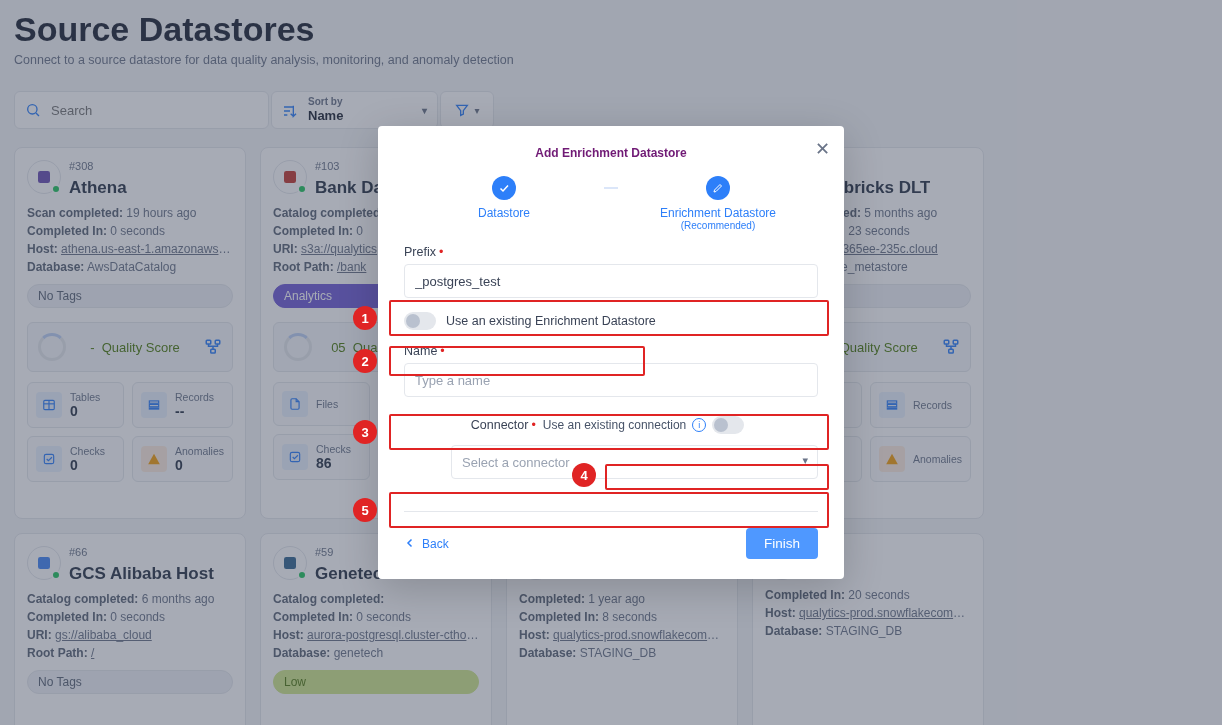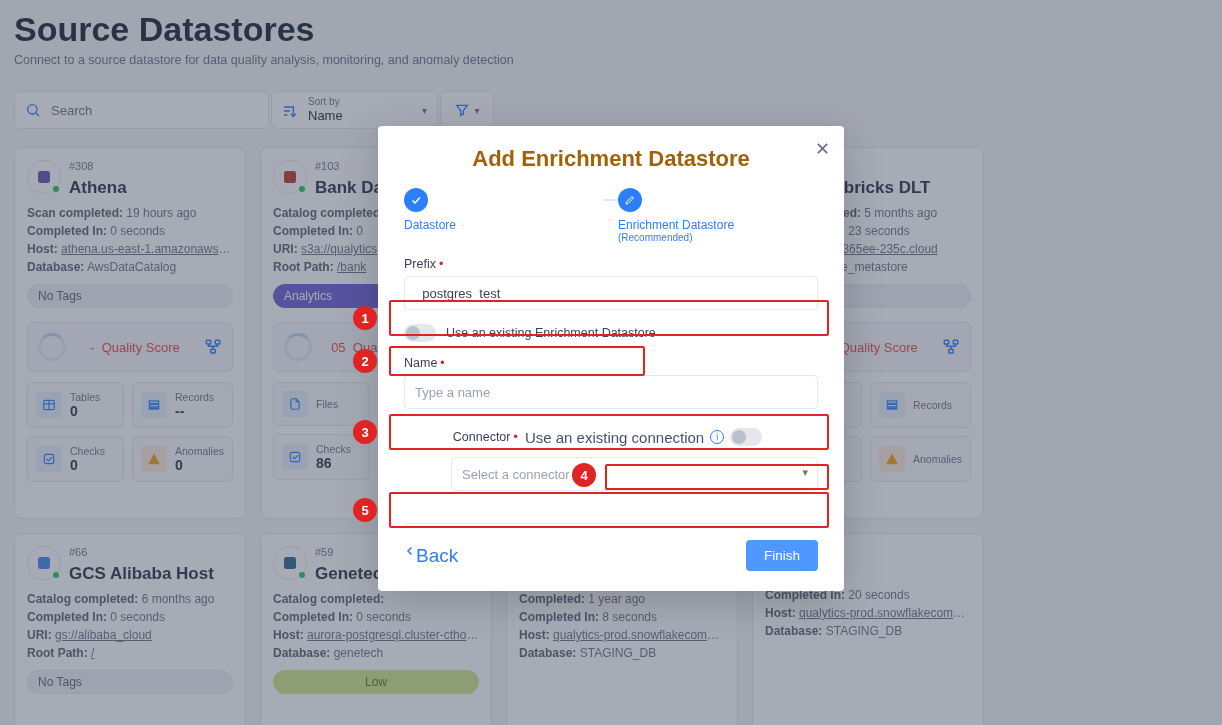--- a/index.html
+++ b/index.html
@@ -33,21 +33,21 @@
   
   .toolbar { display:flex; gap:2px; margin-bottom:18px;}
   .search-box {
     flex:none; width:255px; height:38px; background:var(--white); border:1px solid var(--border);
     border-radius:6px; display:flex; align-items:center; padding:0 10px; gap:8px;
     color:var(--text-mid);
   }
   .search-box input { border:none; outline:none; font-size:13px; flex:1; background:transparent; color:var(--text-mid);}
   .sort-box {
     width:167px; height:38px; background:var(--white); border:1px solid var(--border); border-radius:6px;
-    display:flex; align-items:center; padding:0 10px; gap:8px; position:relative;
+    display:flex; align-items:center; padding:0 10px; gap:8px; position:relative;font-weight:bold;
   }
   .sort-box .tiny-label { font-size:10px; color:var(--text-mid); position:absolute; top:4px; left:36px;}
   .sort-box .value { font-size:13px; color:var(--text-dark); position:absolute; bottom:5px; left:36px;}
   .sort-box svg.sort-ic { position:absolute; left:10px; top:11px;}
   .sort-box .caret-dn { position:absolute; right:10px; font-size:10px; color:var(--text-mid);}
   .filter-btn {
     width:54px; height:38px; background:var(--white); border:1px solid var(--border); border-radius:6px;
     display:flex; align-items:center; justify-content:center; gap:4px; color:var(--blue);
   }
   .filter-btn .caret-dn { font-size:10px; color:var(--text-mid);}
@@ -69,27 +69,27 @@
   .card-top .idline { color:var(--text-mid); font-size:11px;}
   .card-top .ds-name { font-size:17px; font-weight:600; color:#2b3648; white-space:nowrap; overflow:hidden; text-overflow:ellipsis;}
   .meta-line { font-size:12px; color:var(--text-mid); margin:2px 0; white-space:nowrap; overflow:hidden; text-overflow:ellipsis;}
   .meta-line b { color:#5a6475; font-weight:600;}
   .meta-line .link { text-decoration:underline;}
   .tag-chip {
     display:inline-block; margin-top:8px; padding:4px 10px; border-radius:14px;
     font-size:12px; color:#5a6475; background:var(--tag-bg); border:1px solid var(--border);
   }
   .chip-purple { background:#6f5bd6; color:#fff; border-color:#6f5bd6;}
-  .chip-low { background:#cfe78a; color:#527a12; border-color:#cfe78a;text-align:center;}
+  .chip-low { background:#cfe78a; color:#527a12; border-color:#cfe78a;}
   .score-row {
     display:flex; align-items:center; justify-content:space-between; background:#f6f8fb;
     border:1px solid var(--border); border-radius:6px; padding:10px; margin:14px 0 10px;
   }
   .score-row .spin { width:28px; height:28px; border:3px solid #e4e7ec; border-top-color:#bcd0f5; border-radius:50%; }
-  .score-row .lbl { font-size:13px; color:#ef4444; font-weight:500;}
+  .score-row .lbl { font-size:13px; color:#4d7c0f; font-weight:500;}
   .score-row .tree-ic svg { display:block;}
   .mini-grid { display:grid; grid-template-columns:1fr 1fr; gap:8px;}
   .mini-tile {
     border:1px solid var(--border); border-radius:6px; padding:8px 8px;
     display:flex; align-items:center; gap:8px; background:#fbfcfe;
   }
   .mini-tile .ic-wrap { width:26px; height:26px; border-radius:4px; display:flex; align-items:center; justify-content:center;}
   .ic-blue-bg{ background:#e8f0fe;}
   .ic-orange-bg{ background:#fdecdf;}
   .mini-tile .texts { display:flex; flex-direction:column; }
@@ -97,23 +97,23 @@
   .mini-tile .t-val { font-size:14px; font-weight:600; color:#2b3648;}
 
   
 
   
   .modal {
     position:absolute; z-index:50; left:378px; top:126px; width:466px; background:#fff;
     border-radius:4px; box-shadow:0 10px 40px rgba(0,0,0,.18); padding:16px 26px 20px;
   }
   .modal .close-x { position:absolute; top:12px; right:14px; color:#6a7488; cursor:pointer; font-size:18px;}
-  .modal h2 { text-align:center; font-size:22px; font-weight:600; color:#a16207; margin:4px 0 16px;}
+  .modal h2 { text-align:center; font-size:12px; font-weight:600; color:#701a75; margin:4px 0 16px;}
   .stepper { display:flex; align-items:flex-start; justify-content:center; gap:0; margin-bottom:14px;}
-  .step { display:flex; flex-direction:column; align-items:flex-start; width:200px; }
+  .step { display:flex; flex-direction:column; align-items:center; width:200px; }
   .step .badge { width:24px; height:24px; border-radius:50%; display:flex; align-items:center; justify-content:center; color:#fff;}
   .step .badge.done { background:var(--step-done);}
   .step .badge.edit { background:var(--blue);}
   .step-line { height:2px; flex:1; background:#dbe6f9; margin-top:11px; width:110px;}
   .step .step-lbl { margin-top:6px; font-size:12px; color:var(--blue); font-weight:500;}
   .step .step-sub { font-size:10px; color:var(--blue);}
   .form-group { margin-bottom:14px; position:relative;}
   .form-group label { font-size:12.5px; color:#3a4356; display:block; margin-bottom:5px;}
   .req-star { color:#e02424; margin-left:3px;}
   .input-like {
@@ -126,25 +126,25 @@
   
   .toggle-row { display:flex; align-items:center; gap:10px;}
   .toggle {
     width:32px; height:18px; background:#e4e7ec; border-radius:10px; position:relative; flex:none;
   }
   .toggle::after { content:""; position:absolute; left:2px; top:2px; width:14px; height:14px; background:#b9c1cf; border-radius:50%;}
   
   .conn-row { display:flex; align-items:center; justify-content:center; }
   .conn-row label { margin-bottom:0;}
   .inline-existing { display:flex; align-items:center; gap:6px; border:1px solid transparent; border-radius:4px; padding:4px 6px;}
-  .inline-existing .txt-sm{ font-size:15px; color:#475368;}
+  .inline-existing .txt-sm{ font-size:12px; color:#475368;}
   .inline-existing .info-ic { width:14px; height:14px; border:1px solid var(--blue); border-radius:50%; color:var(--blue); font-size:9px; display:flex; align-items:center; justify-content:center;}
   
   .modal-footer { display:flex; justify-content:space-between; align-items:center; margin-top:32px; border-top:1px solid var(--border); padding-top:16px;}
-  .back-btn { display:flex; align-items:flex-start; gap:0; color:var(--blue); font-size:19px; cursor:pointer;}
+  .back-btn { display:flex; align-items:flex-start; gap:6px; color:var(--blue); font-size:12px; cursor:pointer;}
   .finish-btn { background:#4f98ff; color:#fff; border:none; border-radius:4px; padding:8px 18px; font-size:13.5px; cursor:pointer;}
 
   
   .annot-box { position:absolute; border:2px solid var(--red-annot); z-index:60; border-radius:2px; background:transparent; pointer-events:none;}
   .annot-circle {
     position:absolute; width:24px; height:24px; border-radius:50%; background:var(--red-annot);
     color:#fff; display:flex; align-items:center; justify-content:center; font-size:13px; font-weight:600; z-index:61;
     pointer-events:none;
   }
 </style>

